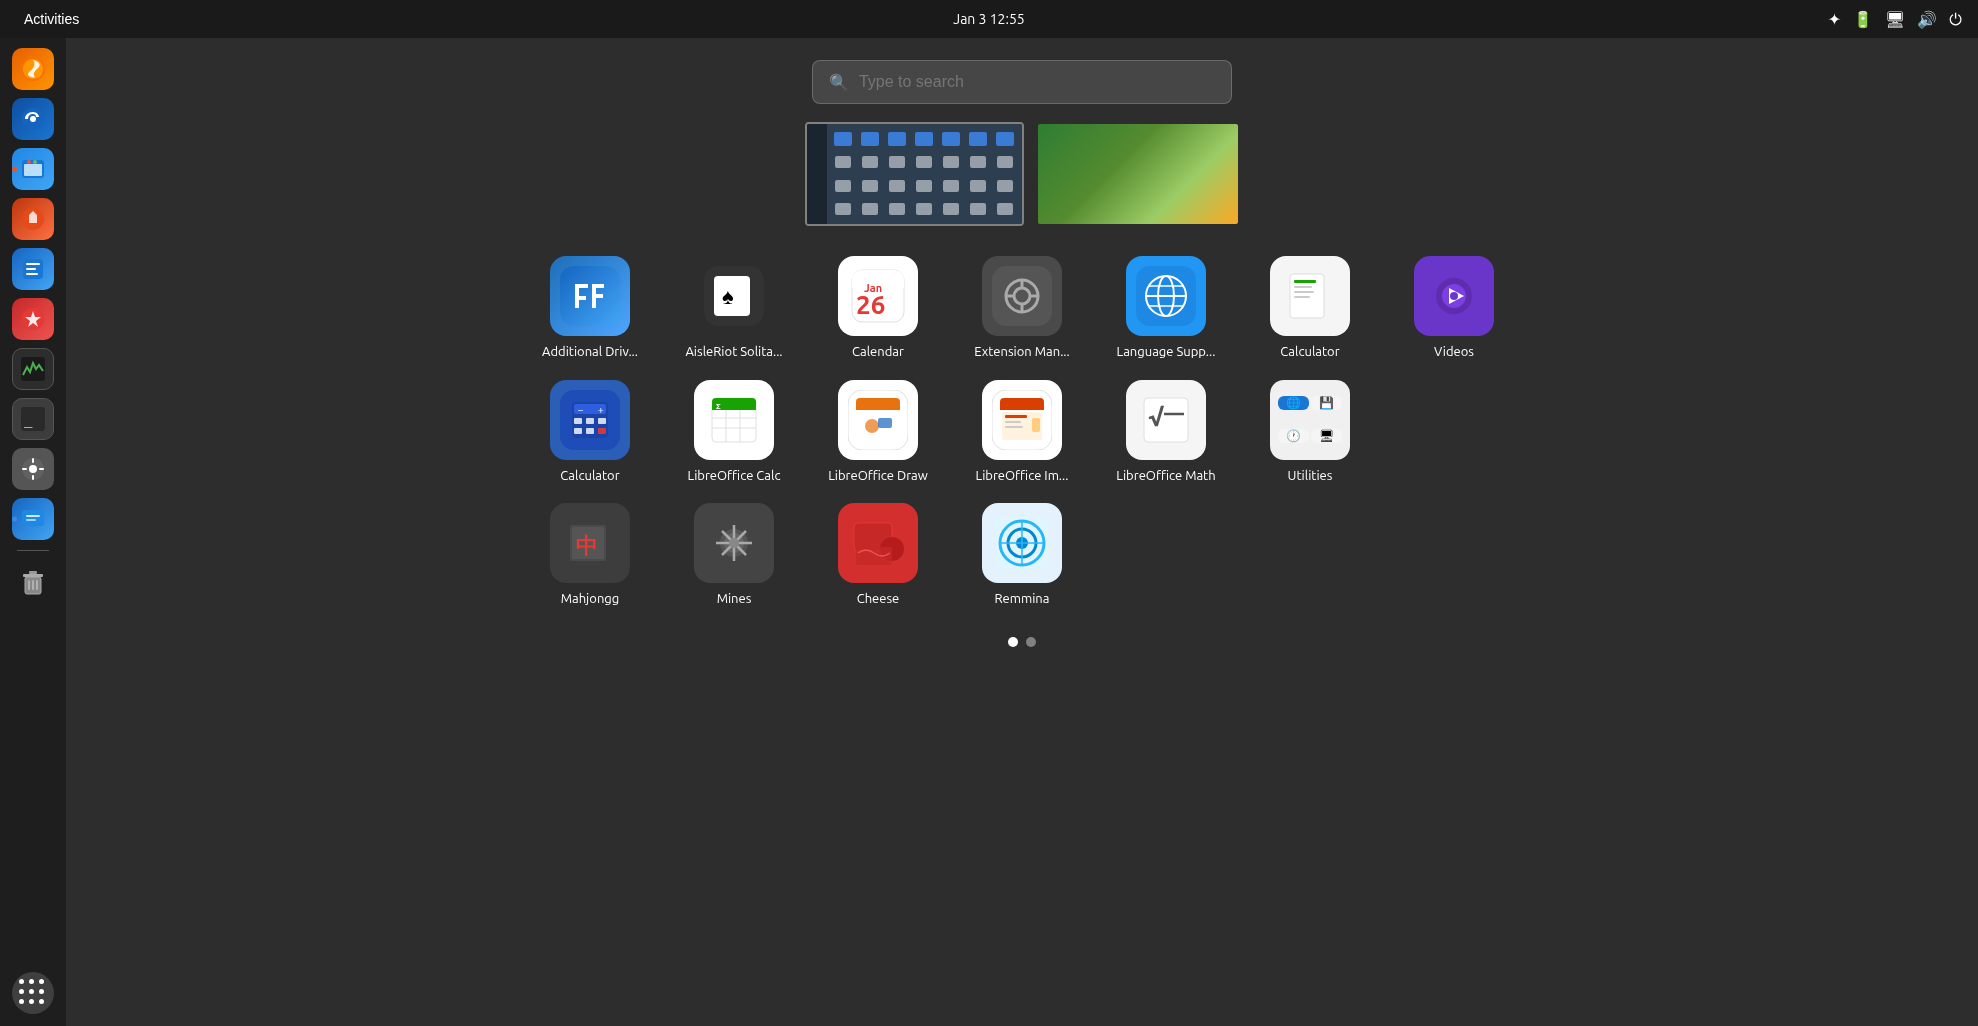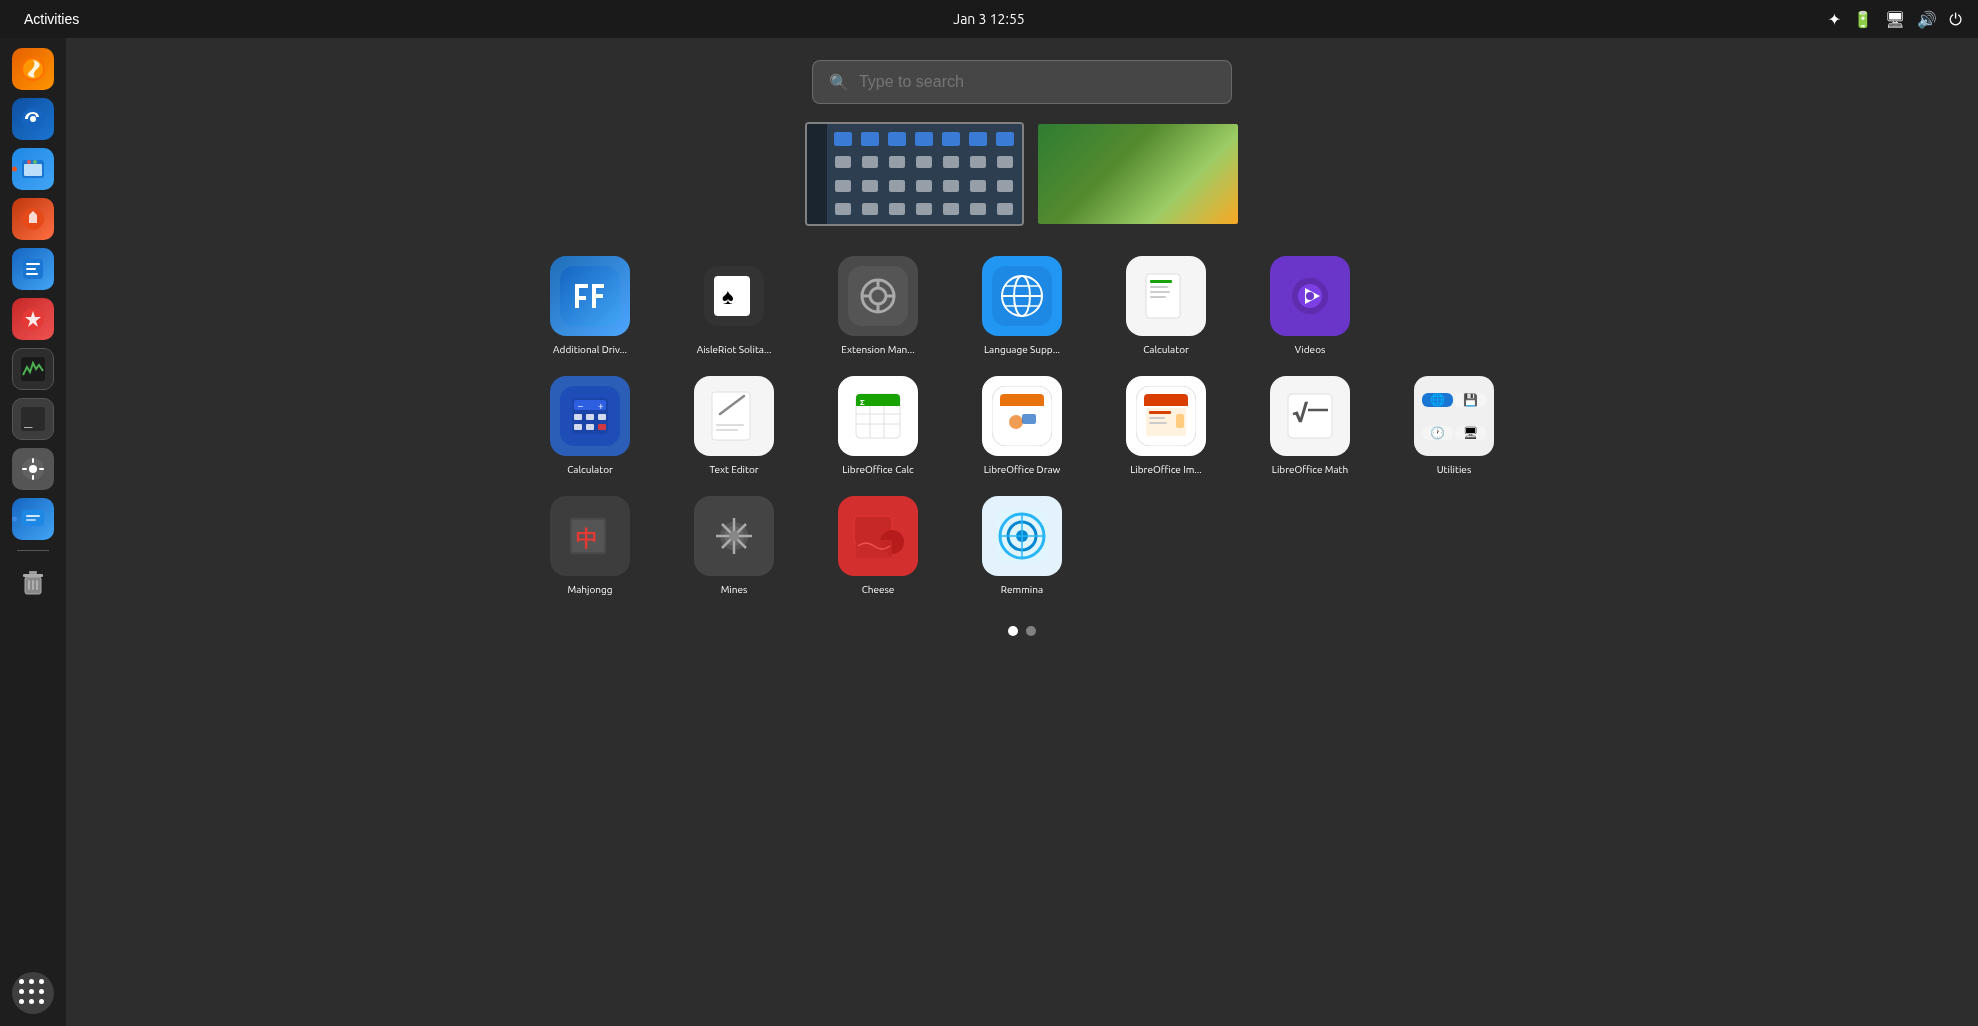--- a/index.html
+++ b/index.html
@@ -211,21 +211,21 @@
       border-radius: 16px;
       display: flex;
       align-items: center;
       justify-content: center;
       font-size: 36px;
       position: relative;
       overflow: hidden;
     }
     .app-label {
       color: #ffffff;
-      font-size: 10px;
+      font-size: 13px;
       text-align: center;
       max-width: 110px;
       line-height: 1.2;
     }
 
     
     .page-indicators {
       display: flex;
       gap: 8px;
       margin-top: 30px;
@@ -520,20 +520,33 @@
         <div class="app-icon-wrap icon-solitaire">
           <svg width="60" height="60" viewBox="0 0 60 60">
               <rect width="60" height="60" rx="14" fill="#333"></rect>
               <rect x="10" y="10" width="36" height="40" rx="4" fill="white"></rect>
               <text x="18" y="38" font-size="22" fill="black">♠</text>
             </svg>
         </div>
         <span class="app-label">AisleRiot Solita...</span>
       </div>
 
+      <div class="app-item">
+        <div class="app-icon-wrap icon-calendar">
+          <svg width="60" height="60" viewBox="0 0 60 60">
+              <rect width="60" height="60" rx="14" fill="white"></rect>
+              <rect x="4" y="4" width="52" height="52" rx="10" fill="white" stroke="#e0e0e0" stroke-width="1"></rect>
+              <rect x="4" y="4" width="52" height="18" rx="10" fill="white"></rect>
+              <rect x="4" y="14" width="52" height="8" fill="white"></rect>
+              <text x="16" y="26" font-size="11" fill="#e53935" font-weight="bold">Jan</text>
+              <text x="8" y="48" font-size="26" fill="#e53935" font-weight="bold">26</text>
+            </svg>
+        </div>
+        <span class="app-label">Calendar</span>
+      </div>
 
       <div class="app-item">
         <div class="app-icon-wrap icon-extension">
           <svg width="60" height="60" viewBox="0 0 60 60">
               <rect width="60" height="60" rx="14" fill="#555"></rect>
               <circle cx="30" cy="30" r="16" fill="none" stroke="#aaa" stroke-width="3"></circle>
               <circle cx="30" cy="30" r="8" fill="none" stroke="#aaa" stroke-width="3"></circle>
               <line x1="30" y1="14" x2="30" y2="22" stroke="#aaa" stroke-width="3"></line>
               <line x1="30" y1="38" x2="30" y2="46" stroke="#aaa" stroke-width="3"></line>
               <line x1="14" y1="30" x2="22" y2="30" stroke="#aaa" stroke-width="3"></line>
@@ -601,32 +614,20 @@
               <rect x="26" y="28" width="8" height="6" rx="1" fill="white" opacity="0.8"></rect>
               <rect x="38" y="28" width="8" height="6" rx="1" fill="white" opacity="0.8"></rect>
               <rect x="14" y="38" width="8" height="6" rx="1" fill="white" opacity="0.8"></rect>
               <rect x="26" y="38" width="8" height="6" rx="1" fill="white" opacity="0.8"></rect>
               <rect x="38" y="38" width="8" height="6" rx="1" fill="#e53935" opacity="0.9"></rect>
             </svg>
         </div>
         <span class="app-label">Calculator</span>
       </div>
 
-      <div class="app-item">
-        <div class="app-icon-wrap icon-texteditor">
-          <svg width="60" height="60" viewBox="0 0 60 60">
-              <rect width="60" height="60" rx="14" fill="#f5f5f5"></rect>
-              <rect x="8" y="6" width="38" height="48" rx="3" fill="white" stroke="#e0e0e0" stroke-width="1"></rect>
-              <line x1="16" y1="28" x2="40" y2="10" stroke="#888" stroke-width="2.5" stroke-linecap="round"></line>
-              <rect x="12" y="38" width="28" height="2" rx="1" fill="#ddd"></rect>
-              <rect x="12" y="43" width="22" height="2" rx="1" fill="#ddd"></rect>
-            </svg>
-        </div>
-        <span class="app-label">Text Editor</span>
-      </div>
 
 
       <div class="app-item">
         <div class="app-icon-wrap icon-localc">
           <svg width="60" height="60" viewBox="0 0 60 60">
               <rect width="60" height="60" rx="14" fill="white"></rect>
               <rect x="8" y="8" width="44" height="44" rx="4" fill="white" stroke="#e0e0e0"></rect>
               <rect x="8" y="8" width="44" height="12" rx="4" fill="#18a303"></rect>
               <rect x="8" y="14" width="44" height="6" fill="#18a303"></rect>
               <line x1="8" y1="28" x2="52" y2="28" stroke="#e0e0e0" stroke-width="1"></line>

